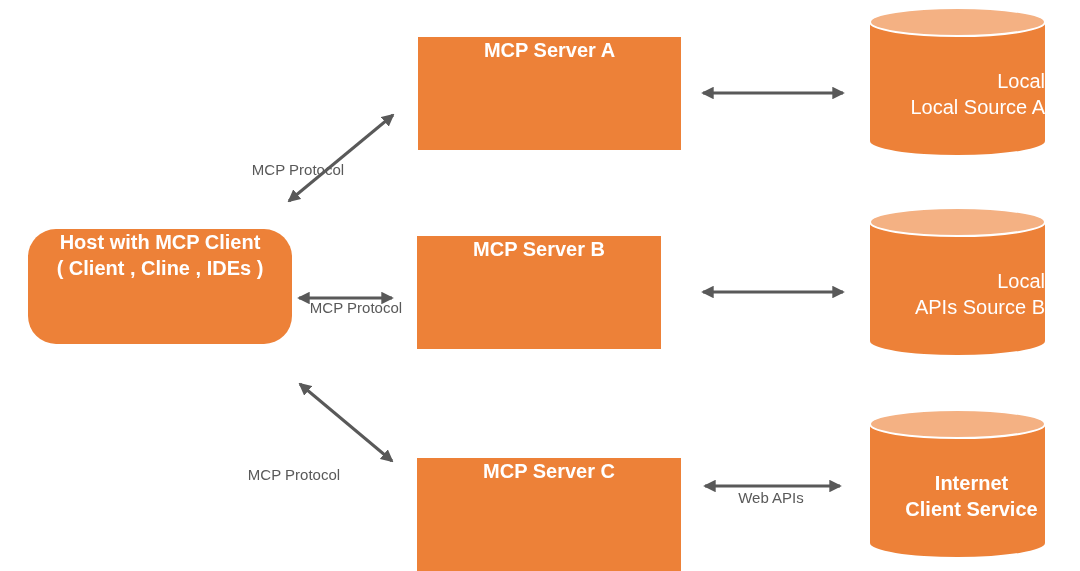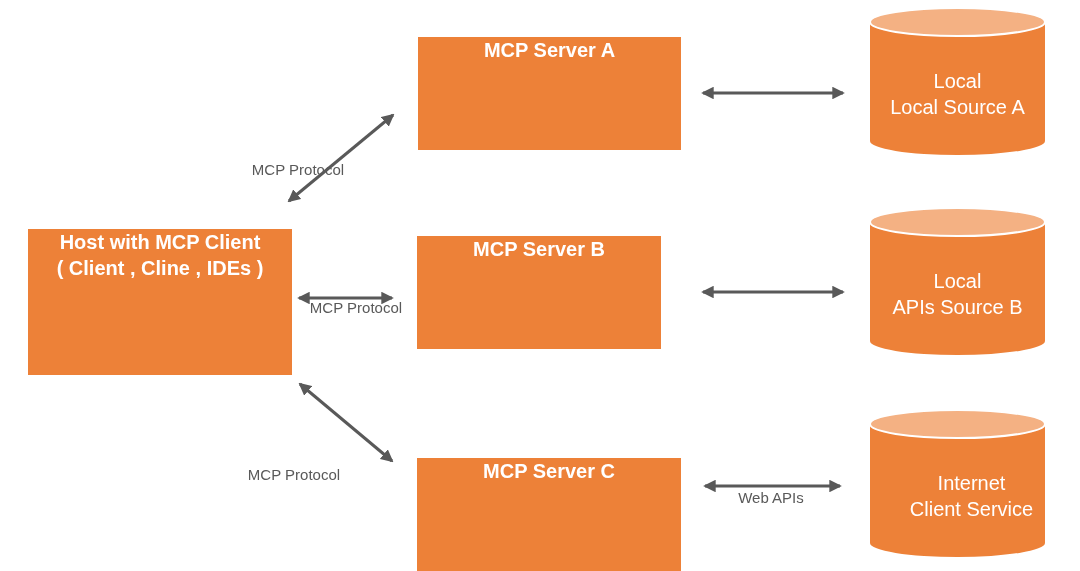--- a/index.html
+++ b/index.html
@@ -44,22 +44,22 @@
     position: absolute;
     color: var(--node-text);
     display: flex;
     flex-direction: column;
     align-items: center;
     justify-content: center;
     text-align: center;
     font-size: 20px;
     line-height: 1.3;
   }
-  .cyl-text.regular { font-weight: 400; }
-  .cyl-text.bold { font-weight: 400; padding-left: 28px; }
+  .cyl-text.regular { font-weight: 400; align-items: flex-end; }
+  .cyl-text.bold { font-weight: 700; padding-left: 28px; }
   .edge-label {
     position: absolute;
     transform: translate(-50%, -50%);
     color: var(--edge-label-text);
     font-size: 15px;
     white-space: nowrap;
     margin-top: 38px;
   }
   .arrow-line {
     stroke: var(--arrow);
@@ -106,21 +106,21 @@
       <path class="cyl-body" d="M870,222 L870,341 A87.5,14 0 0 0 1045,341 L1045,222 Z"></path>
       <ellipse class="cyl-top" cx="957.5" cy="222" rx="87.5" ry="14"></ellipse>
     </g>
 
     <g>
       <path class="cyl-body" d="M870,424 L870,543 A87.5,14 0 0 0 1045,543 L1045,424 Z"></path>
       <ellipse class="cyl-top" cx="957.5" cy="424" rx="87.5" ry="14"></ellipse>
     </g>
   </svg>
 
-  <div class="node-box" style="left:28px; top:229px; width:264px; height:146px;">
+  <div class="node-box" style="left:28px; top:229px; width:264px; height:115px;border-radius:28px;">
     <span>Host with MCP Client</span>
     <span>( Client , Cline , IDEs )</span>
   </div>
 
   <div class="node-box" style="left:418px; top:37px; width:263px; height:113px;">
     <span>MCP Server A</span>
   </div>
 
   <div class="node-box" style="left:417px; top:236px; width:244px; height:113px;">
     <span>MCP Server B</span>

